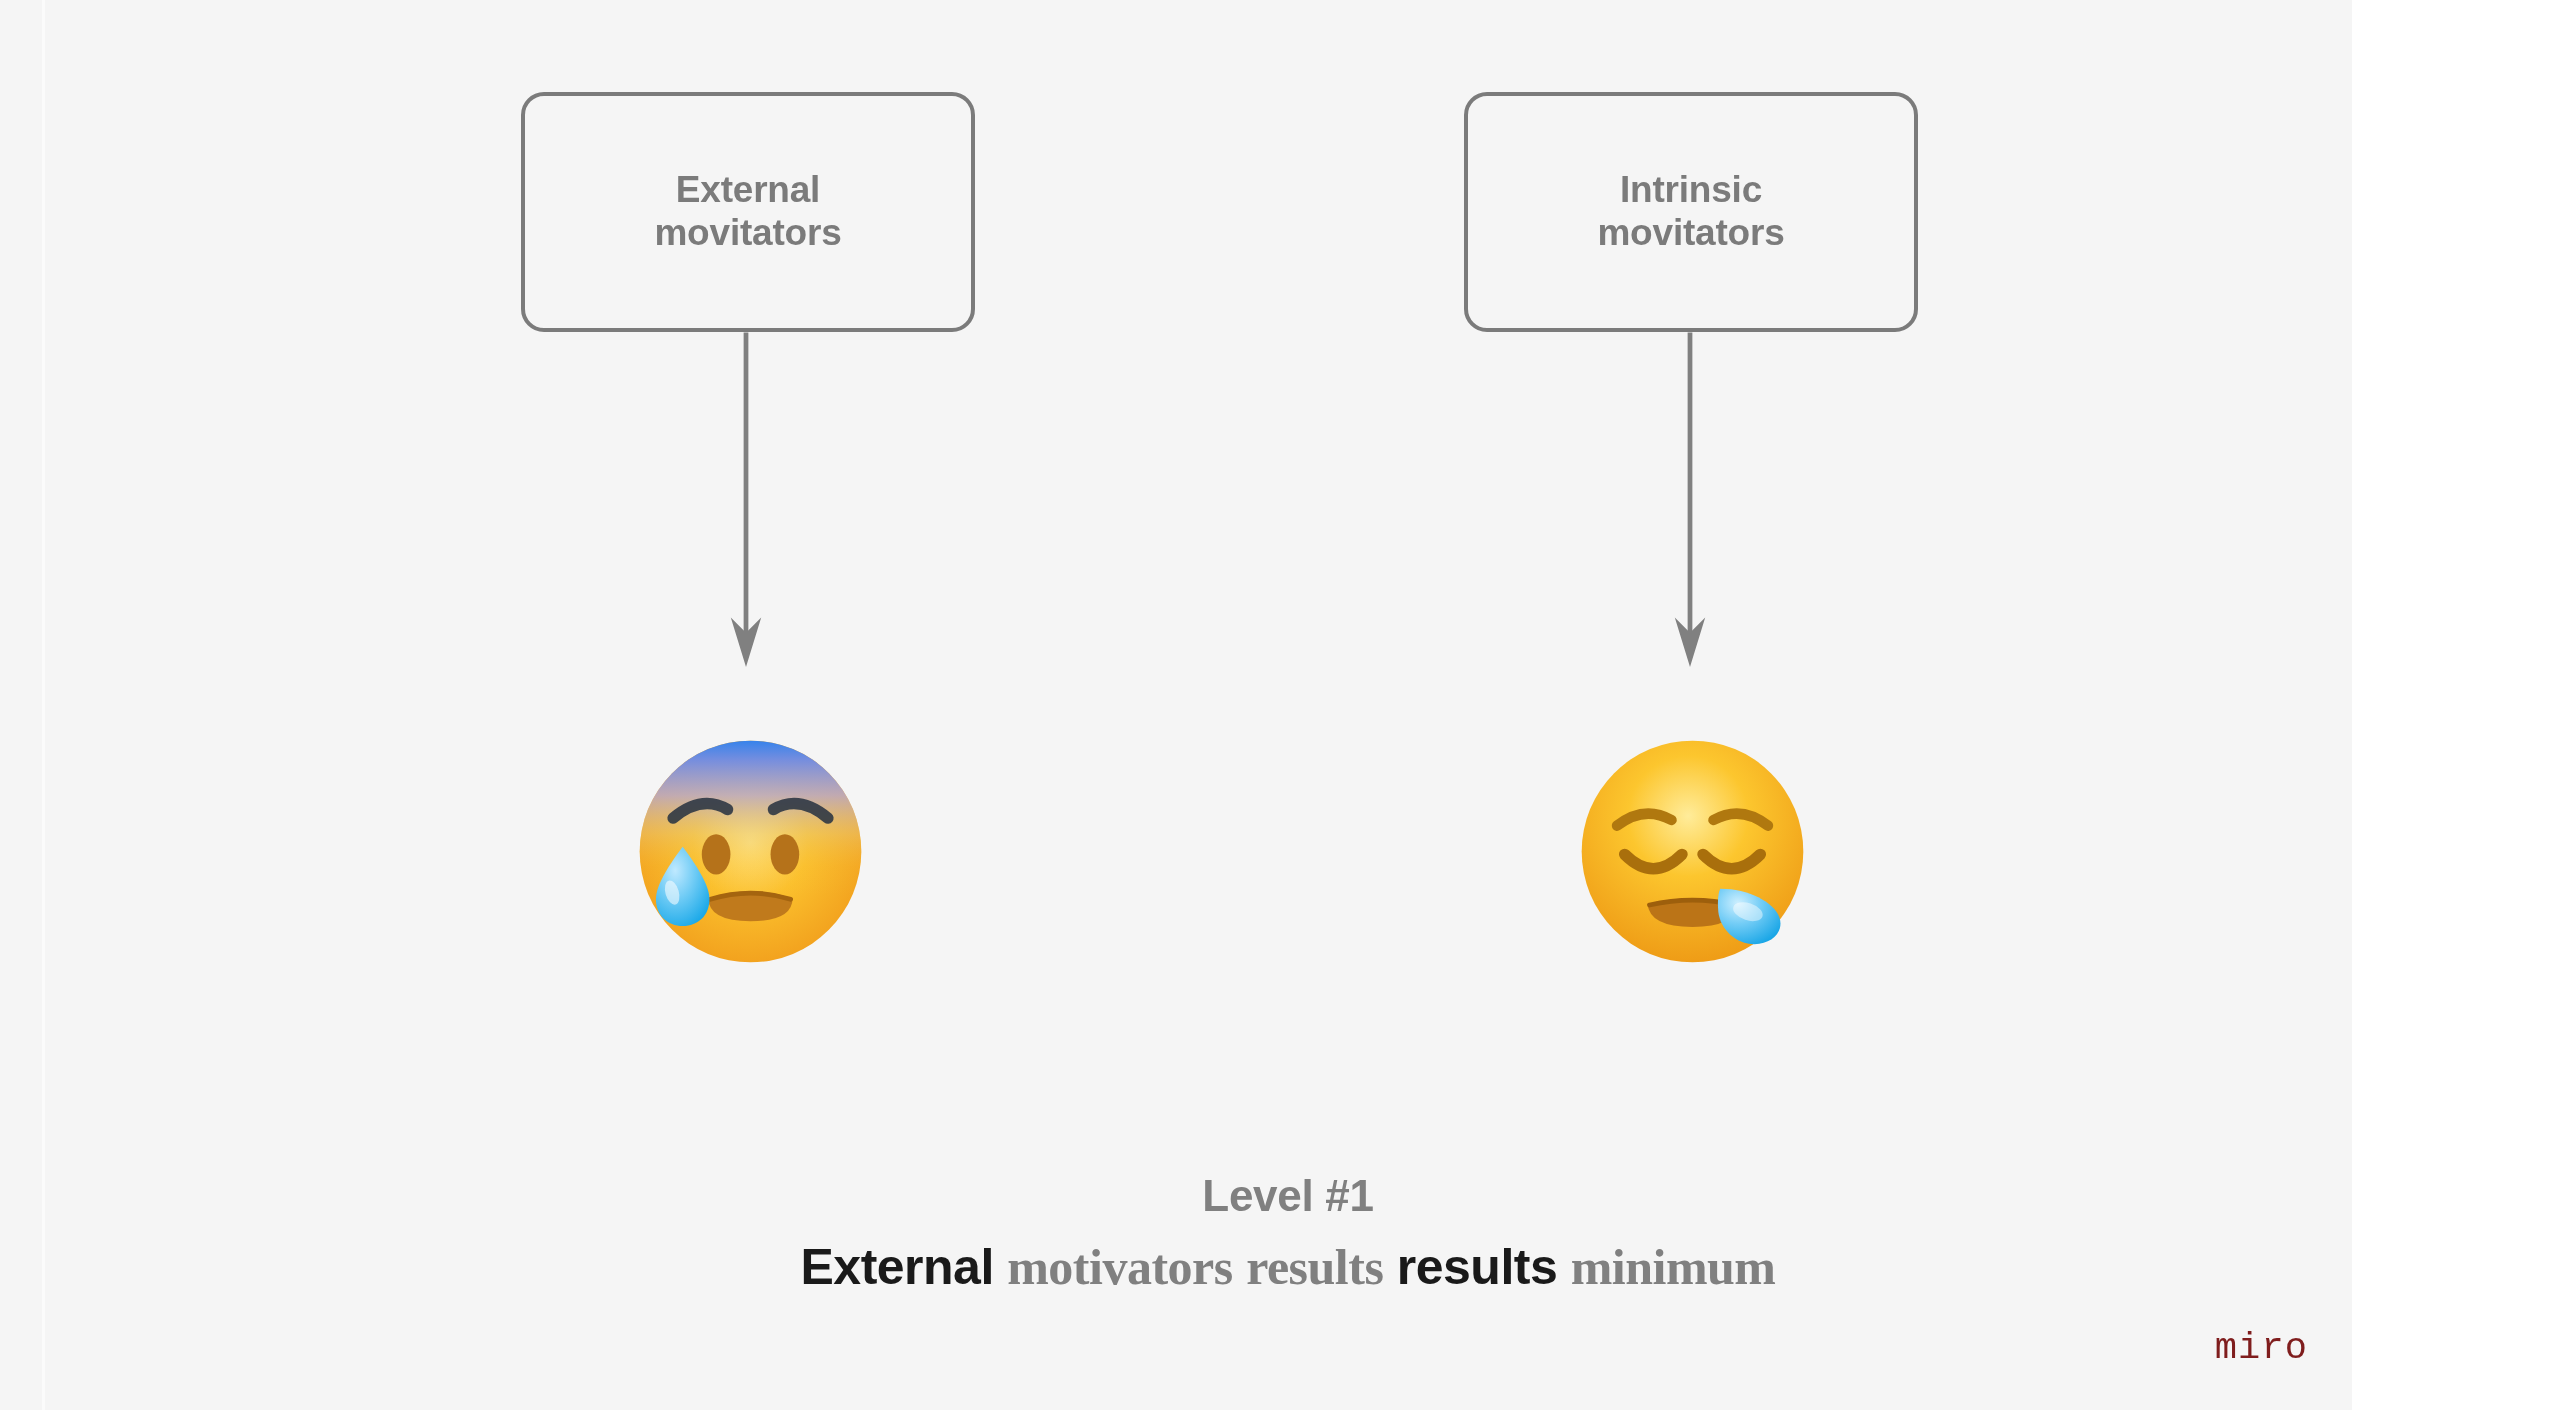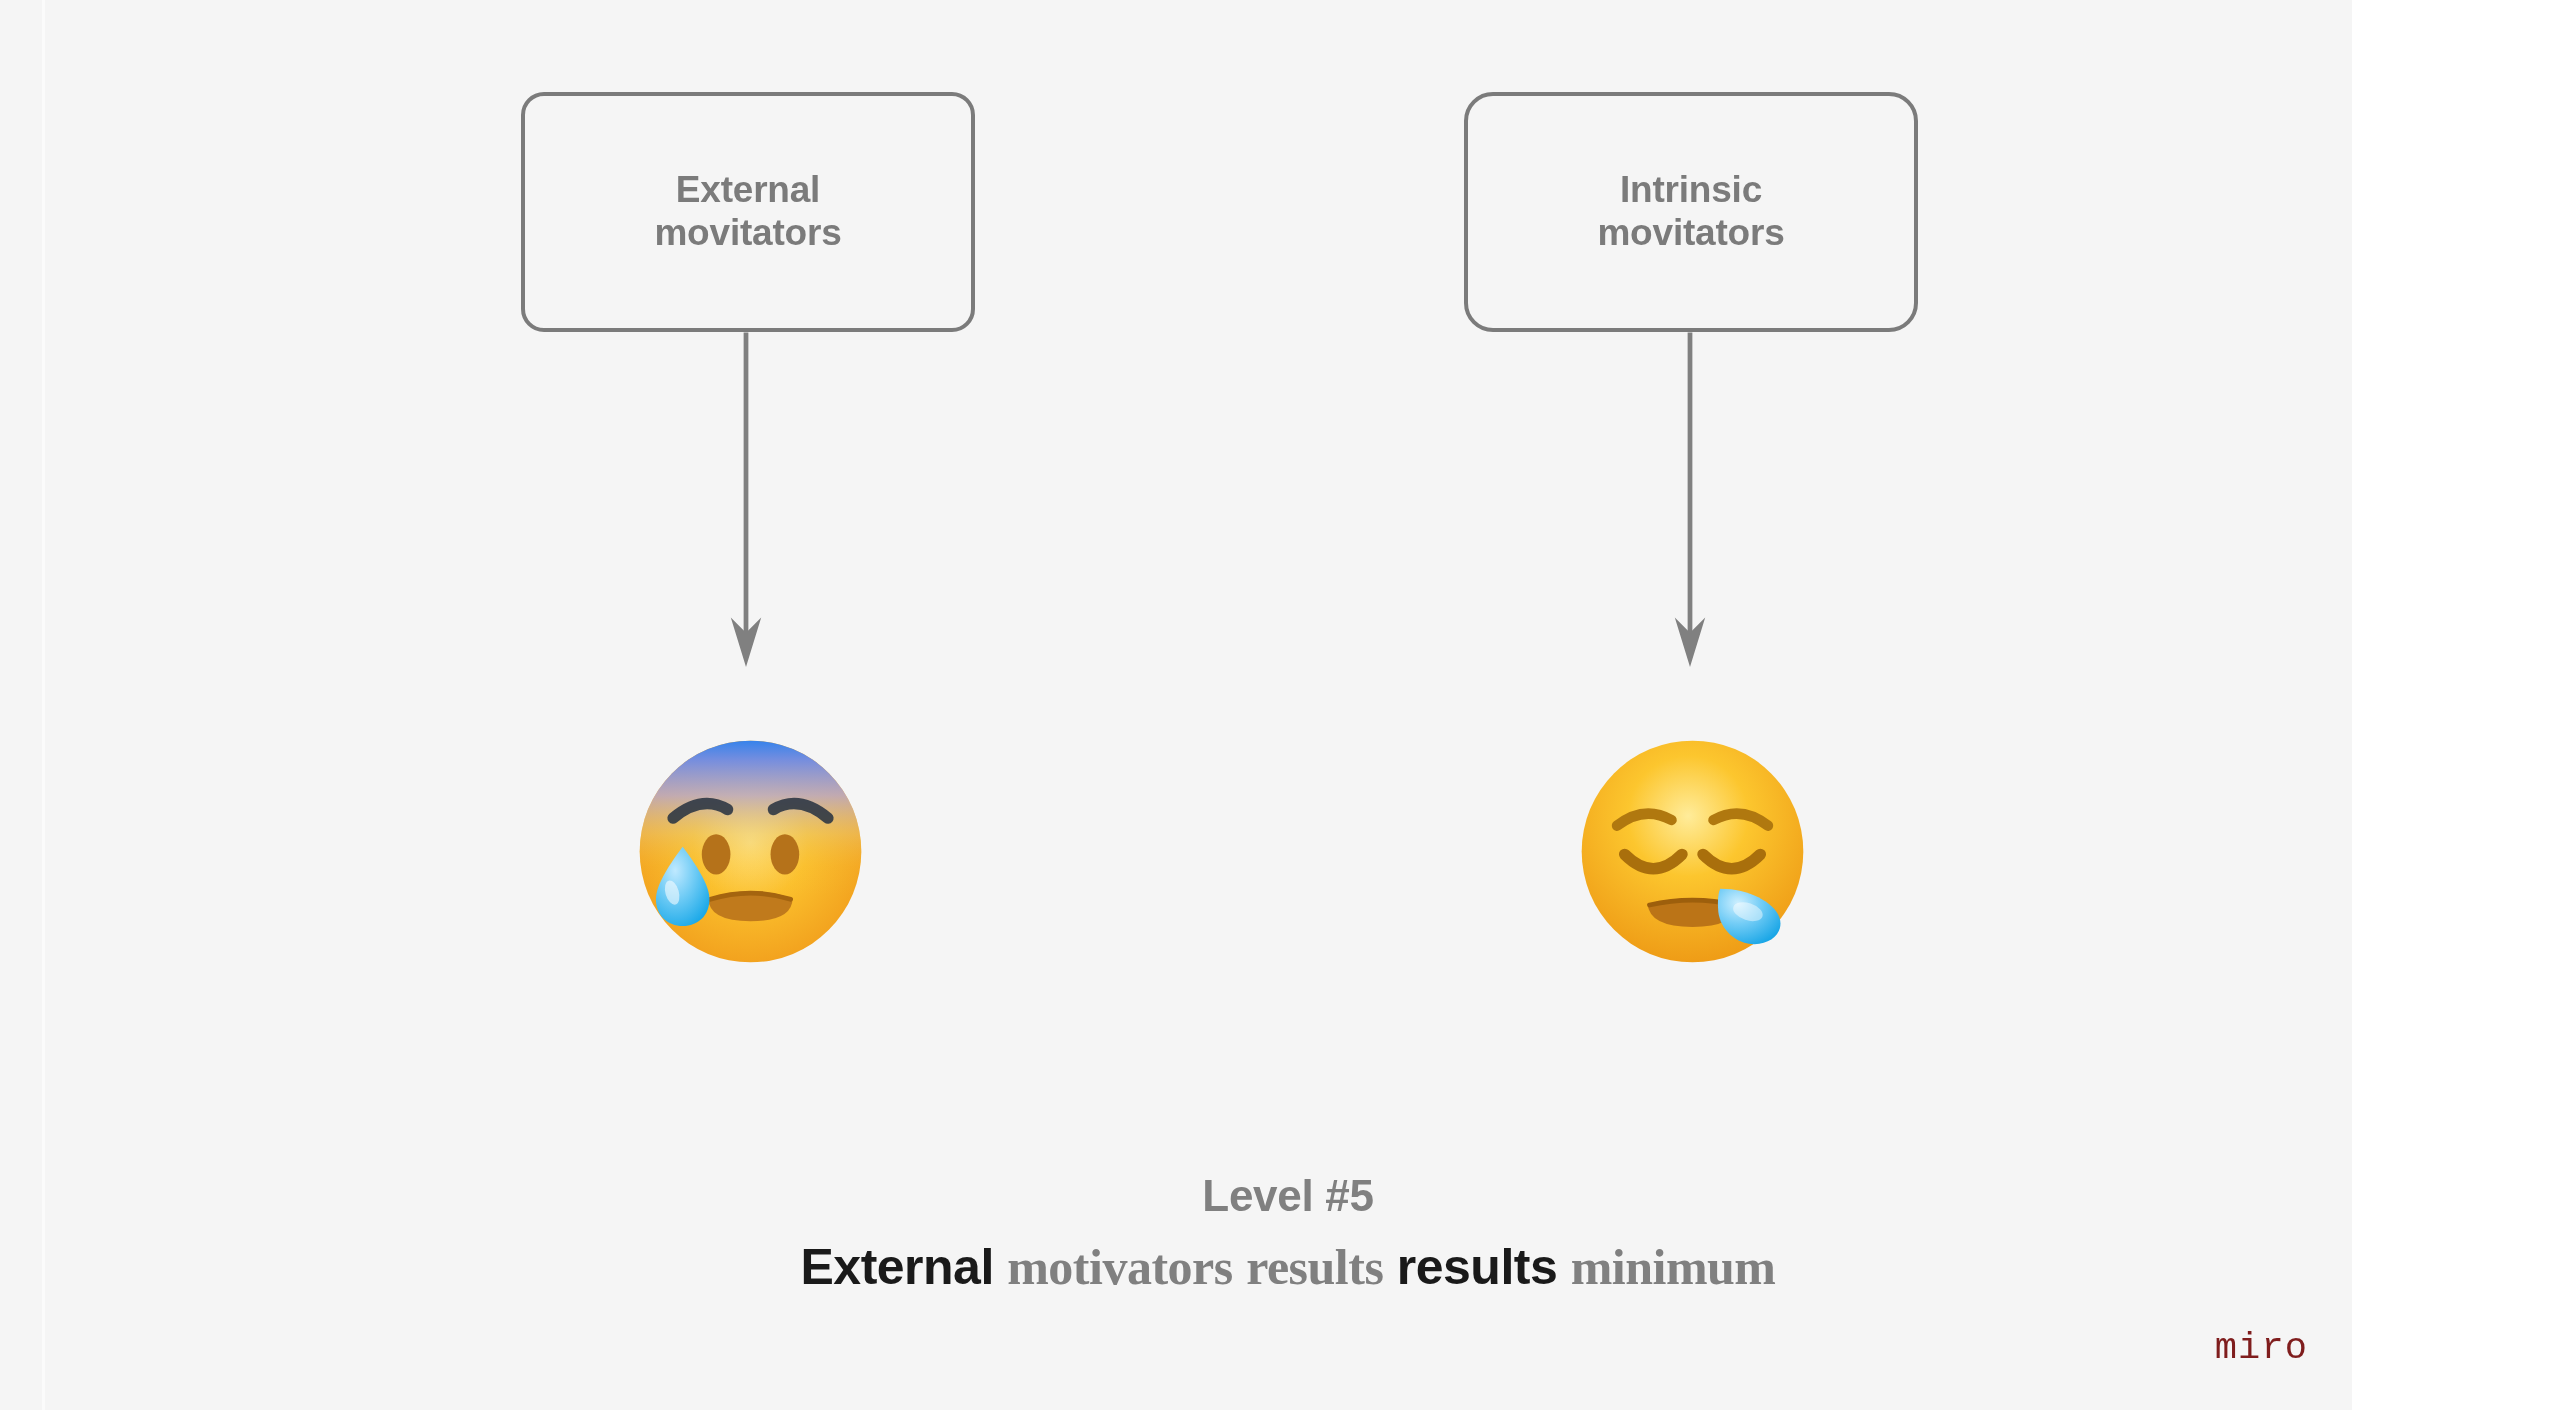--- a/index.html
+++ b/index.html
@@ -46,21 +46,21 @@
   .node-line {
     display: block;
     font-size: 37px;
     font-weight: bold;
     color: #7b7b7b;
     letter-spacing: -0.2px;
     text-align: center;
   }
 
   #node-external { left: 521px; top: 92px; }
-  #node-intrinsic { left: 1464px; top: 92px; border-radius: 29px; }
+  #node-intrinsic { left: 1464px; top: 92px; }
 
   
   .arrow {
     position: absolute;
     width: 38px;
     height: 343px;
     top: 332px;
   }
   #arrow-external { left: 727px; }
   #arrow-intrinsic { left: 1671px; }
@@ -226,21 +226,21 @@
 
       <path d="M 152 162 C 182 162 208 176 214 192
                C 219 207 206 220 188 220
                C 168 220 152 204 150 186
                C 149 174 150 166 152 162 Z" fill="url(#slpBubble)"></path>
       <ellipse cx="181" cy="186" rx="16" ry="9" fill="#ffffff" opacity="0.45" transform="rotate(18 181 186)"></ellipse>
     </svg>
   </div>
 
   <div id="caption">
-    <span id="caption-level">Level #5</span>
+    <span id="caption-level">Level #1</span>
 
     <span id="caption-statement">
       <span class="w-strong">External</span><span> </span><span class="w-muted">motivators</span><span> </span><span class="w-muted">results</span><span> </span><span class="w-strong">results</span><span> </span><span class="w-muted">minimum</span>
     </span>
   </div>
 
   <div id="watermark">miro</div>
 
 </div>
 

